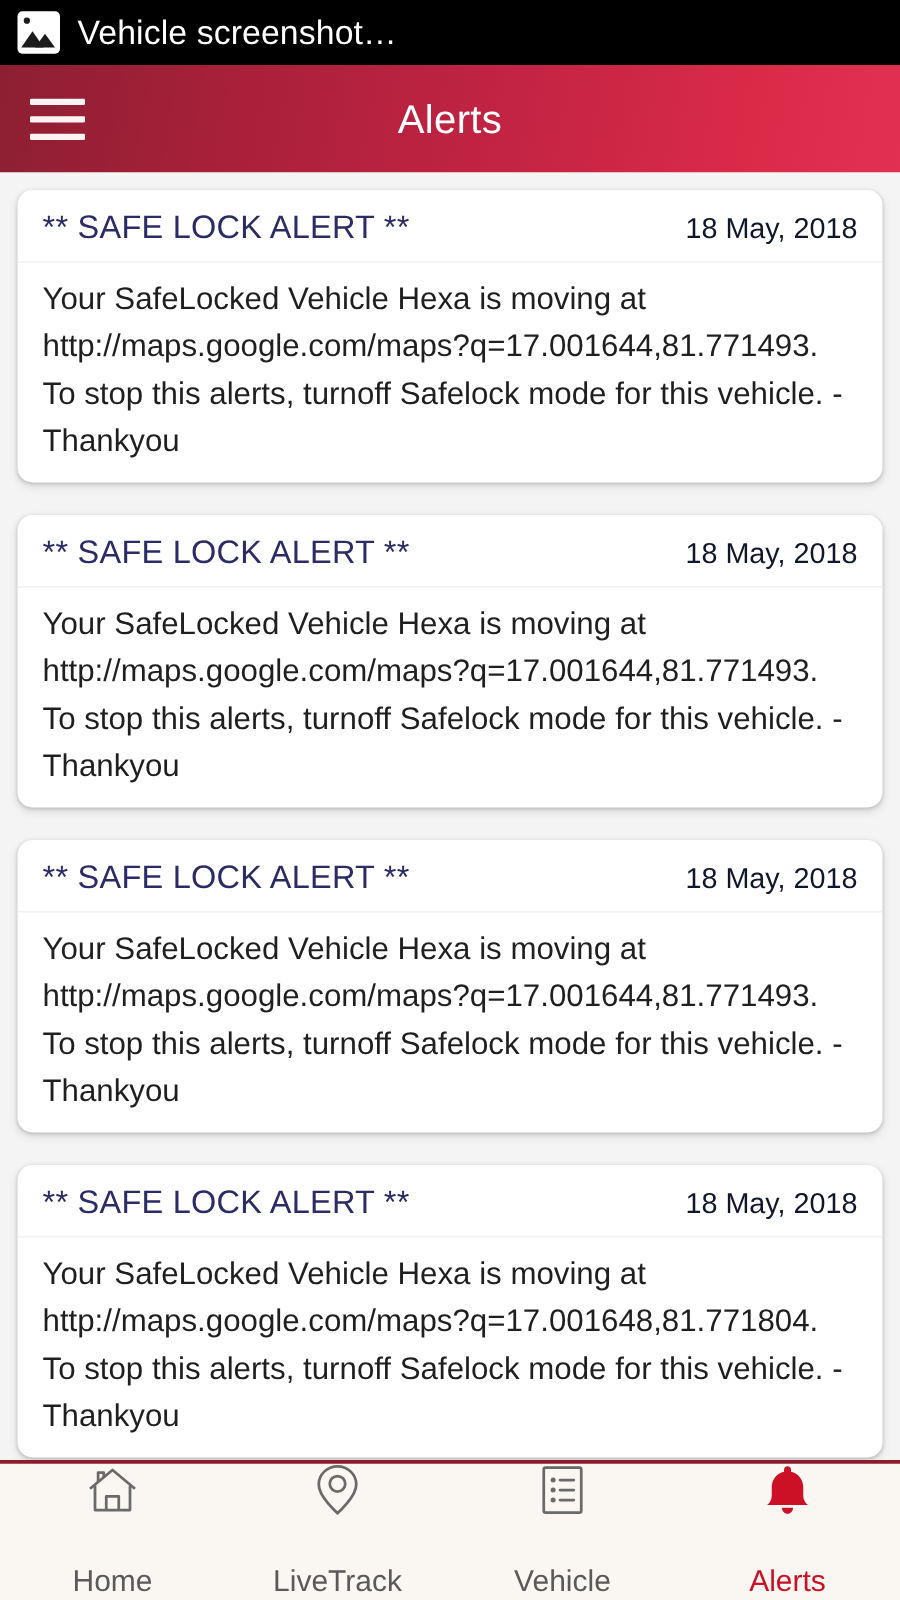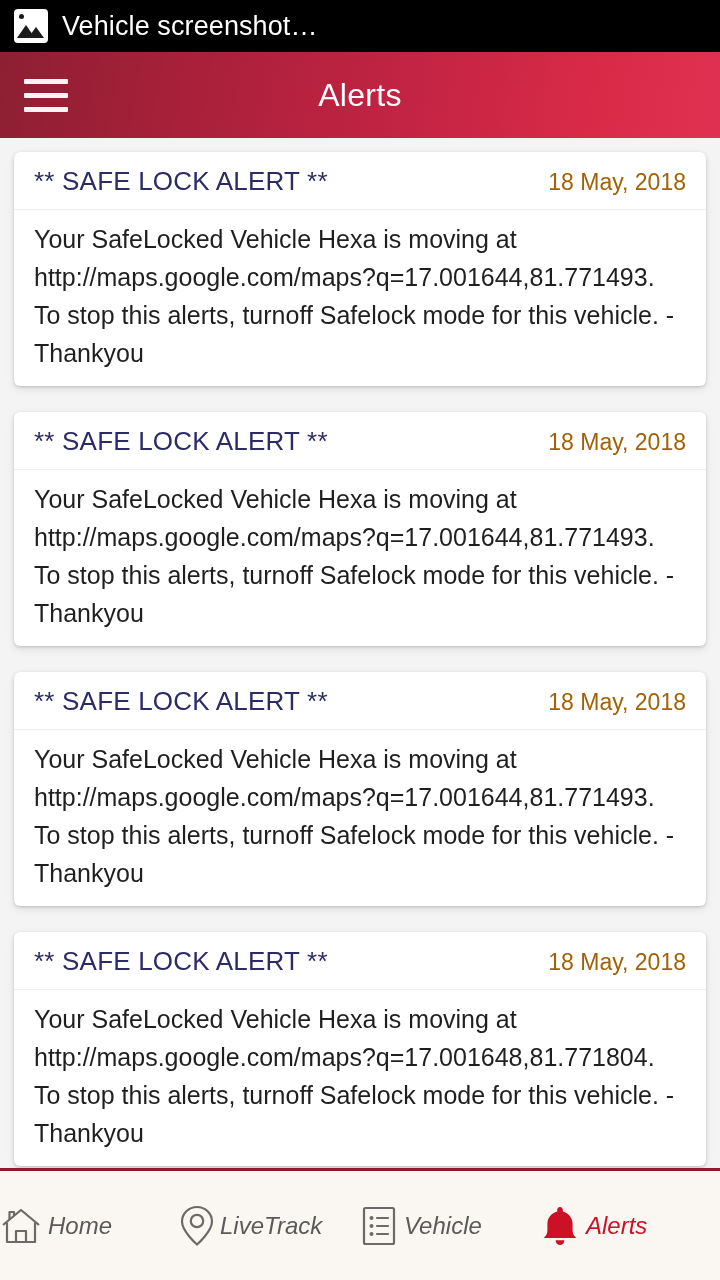--- a/index.html
+++ b/index.html
@@ -109,39 +109,39 @@
     right: 0;
     bottom: 112px;
     background: #f4f4f4;
     overflow: hidden;
     padding: 14px 0 0 0;
   }
 
   .alert-card {
     background: #ffffff;
     margin: 0 14px 26px 14px;
-    border-radius: 6px;
+    border-radius: 12px;
     box-shadow: 0 1px 3px rgba(0,0,0,0.16), 0 3px 8px rgba(0,0,0,0.10);
     overflow: hidden;
   }
   .alert-card-header {
     display: flex;
     align-items: baseline;
     justify-content: space-between;
     padding: 14px 20px 12px 20px;
     border-bottom: 1px solid #f0f0f0;
   }
   .alert-title {
     color: #2b2b66;
     font-size: 26px;
     letter-spacing: 0.2px;
     white-space: nowrap;
   }
   .alert-date {
-    color: #a16207;
+    color: #0f172a;
     font-size: 23px;
     white-space: nowrap;
   }
   .alert-body {
     padding: 10px 20px 14px 20px;
     color: #1f1f1f;
     font-size: 25px;
     line-height: 1.52;
     word-break: break-word;
   }
@@ -153,26 +153,25 @@
     height: 112px;
     background: #faf7f2;
     border-top: 3px solid #8c1c2c;
     display: flex;
     align-items: center;
   }
   .nav-item {
     flex: 1;
     height: 100%;
     display: flex;
-    flex-direction: row;
-    align-items: center;
-    justify-content: flex-start;
+    flex-direction: column;
+    align-items: center;
+    justify-content: space-between;
     gap: 6px;
     cursor: pointer;
-    font-style: italic;
   }
   .nav-icon {
     height: 42px;
     display: flex;
     align-items: center;
     justify-content: center;
   }
   .nav-label {
     font-size: 24px;
     color: #5a5a5a;

